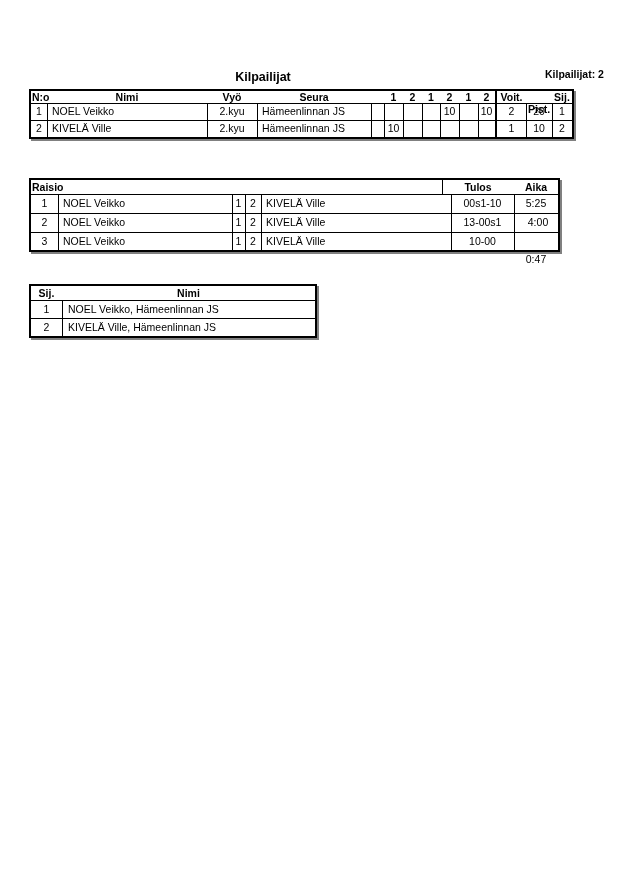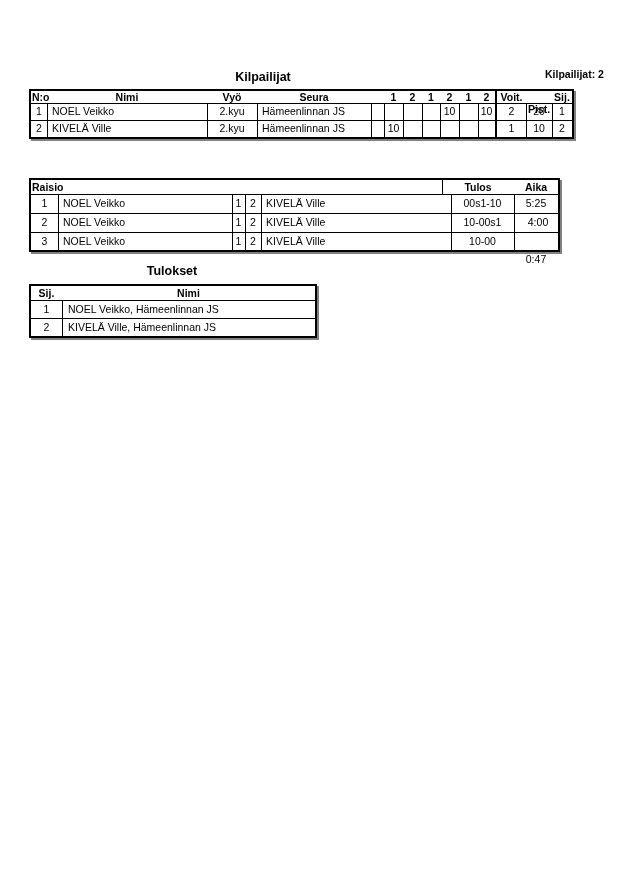--- a/index.html
+++ b/index.html
@@ -118,35 +118,34 @@
       <div class="cell p5" style="left:230px;top:14px;width:190px;height:19px;">KIVELÄ Ville</div>
       <div class="cell c" style="left:420px;top:14px;width:63px;height:19px;">00s1-10</div>
       <div class="cell c" style="left:483px;top:14px;width:44px;height:19px;">5:25</div>
     </div>
     <div>
       <div class="cell c" style="left:0;top:33px;width:27px;height:19px;">2</div>
       <div class="cell p5" style="left:27px;top:33px;width:174px;height:19px;">NOEL Veikko</div>
       <div class="cell c" style="left:201px;top:33px;width:13px;height:19px;">1</div>
       <div class="cell c" style="left:214px;top:33px;width:16px;height:19px;">2</div>
       <div class="cell p5" style="left:230px;top:33px;width:190px;height:19px;">KIVELÄ Ville</div>
-      <div class="cell c" style="left:420px;top:33px;width:63px;height:19px;">10-00s1</div>
+      <div class="cell c" style="left:420px;top:33px;width:63px;height:19px;">13-00s1</div>
       <div class="cell c" style="left:483px;top:33px;width:48px;height:19px;">4:00</div>
     </div>
     <div>
       <div class="cell c" style="left:0;top:52px;width:27px;height:18px;">3</div>
       <div class="cell p5" style="left:27px;top:52px;width:174px;height:18px;">NOEL Veikko</div>
       <div class="cell c" style="left:201px;top:52px;width:13px;height:18px;">1</div>
       <div class="cell c" style="left:214px;top:52px;width:16px;height:18px;">2</div>
       <div class="cell p5" style="left:230px;top:52px;width:190px;height:18px;">KIVELÄ Ville</div>
       <div class="cell c" style="left:420px;top:52px;width:63px;height:18px;">10-00</div>
       <div class="cell c" style="left:483px;top:70px;width:44px;height:18px;">0:47</div>
     </div>
   </div>
 
-  <div class="sect" style="left:72px;top:264px;width:200px;">Tulokset</div>
 
   <div class="tbl" style="left:29px;top:284px;width:284px;height:50px;">
 
     <div class="cell b c" style="left:0;top:0;width:31px;height:14px;">Sij.</div>
     <div class="cell b c" style="left:31px;top:0;width:253px;height:14px;">Nimi</div>
 
     <div class="hline" style="left:0;top:14px;width:284px;"></div>
     <div class="hline" style="left:0;top:32px;width:284px;"></div>
     <div class="vline" style="left:31px;top:14px;height:36px;"></div>
 

